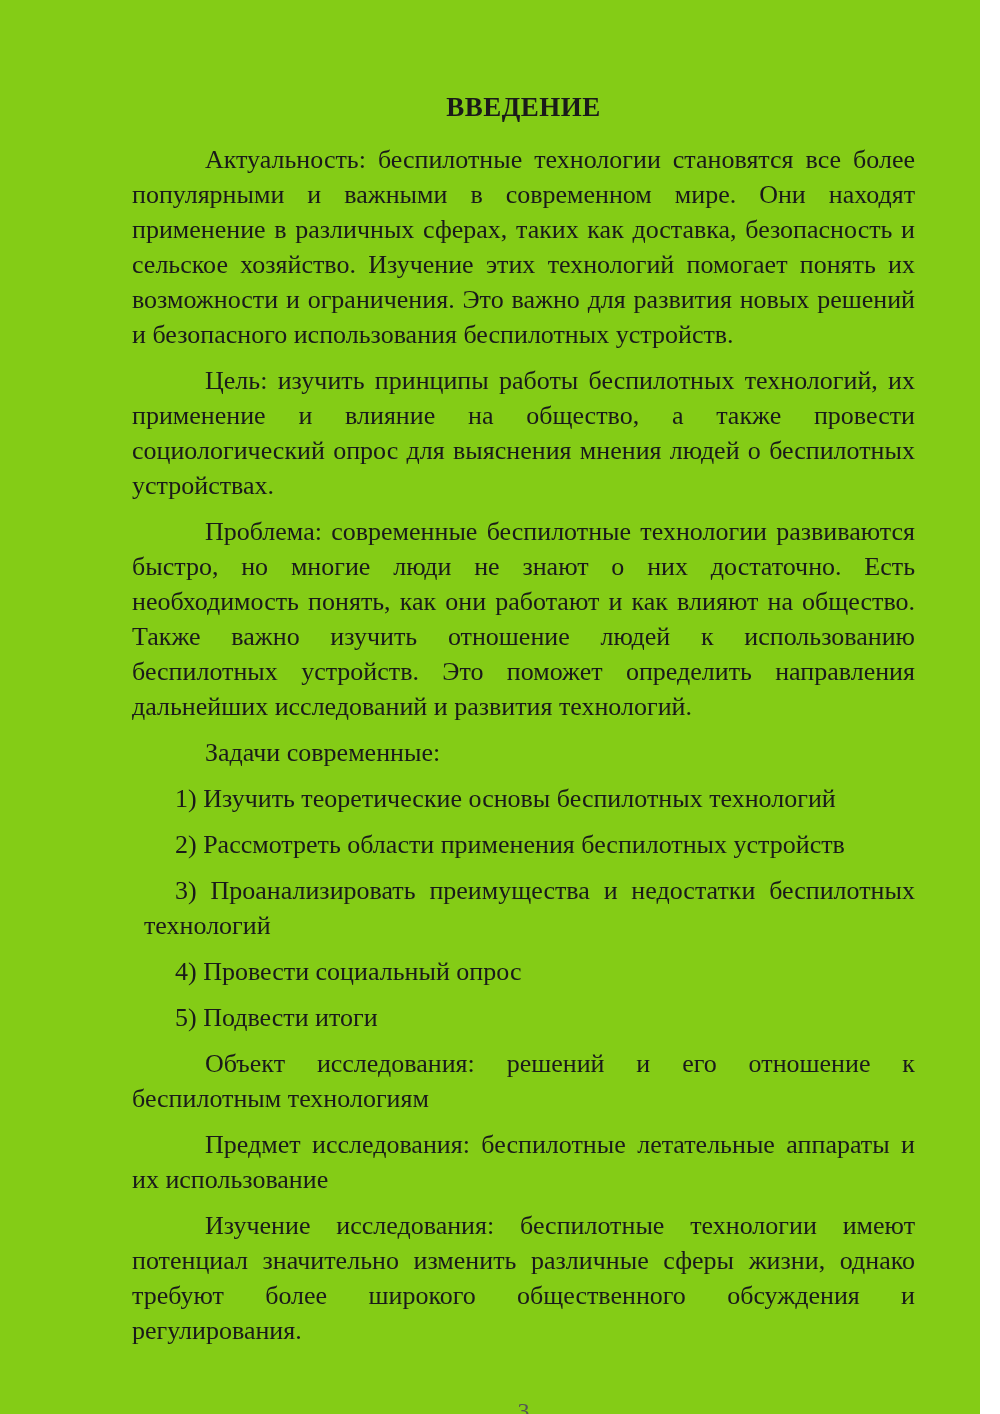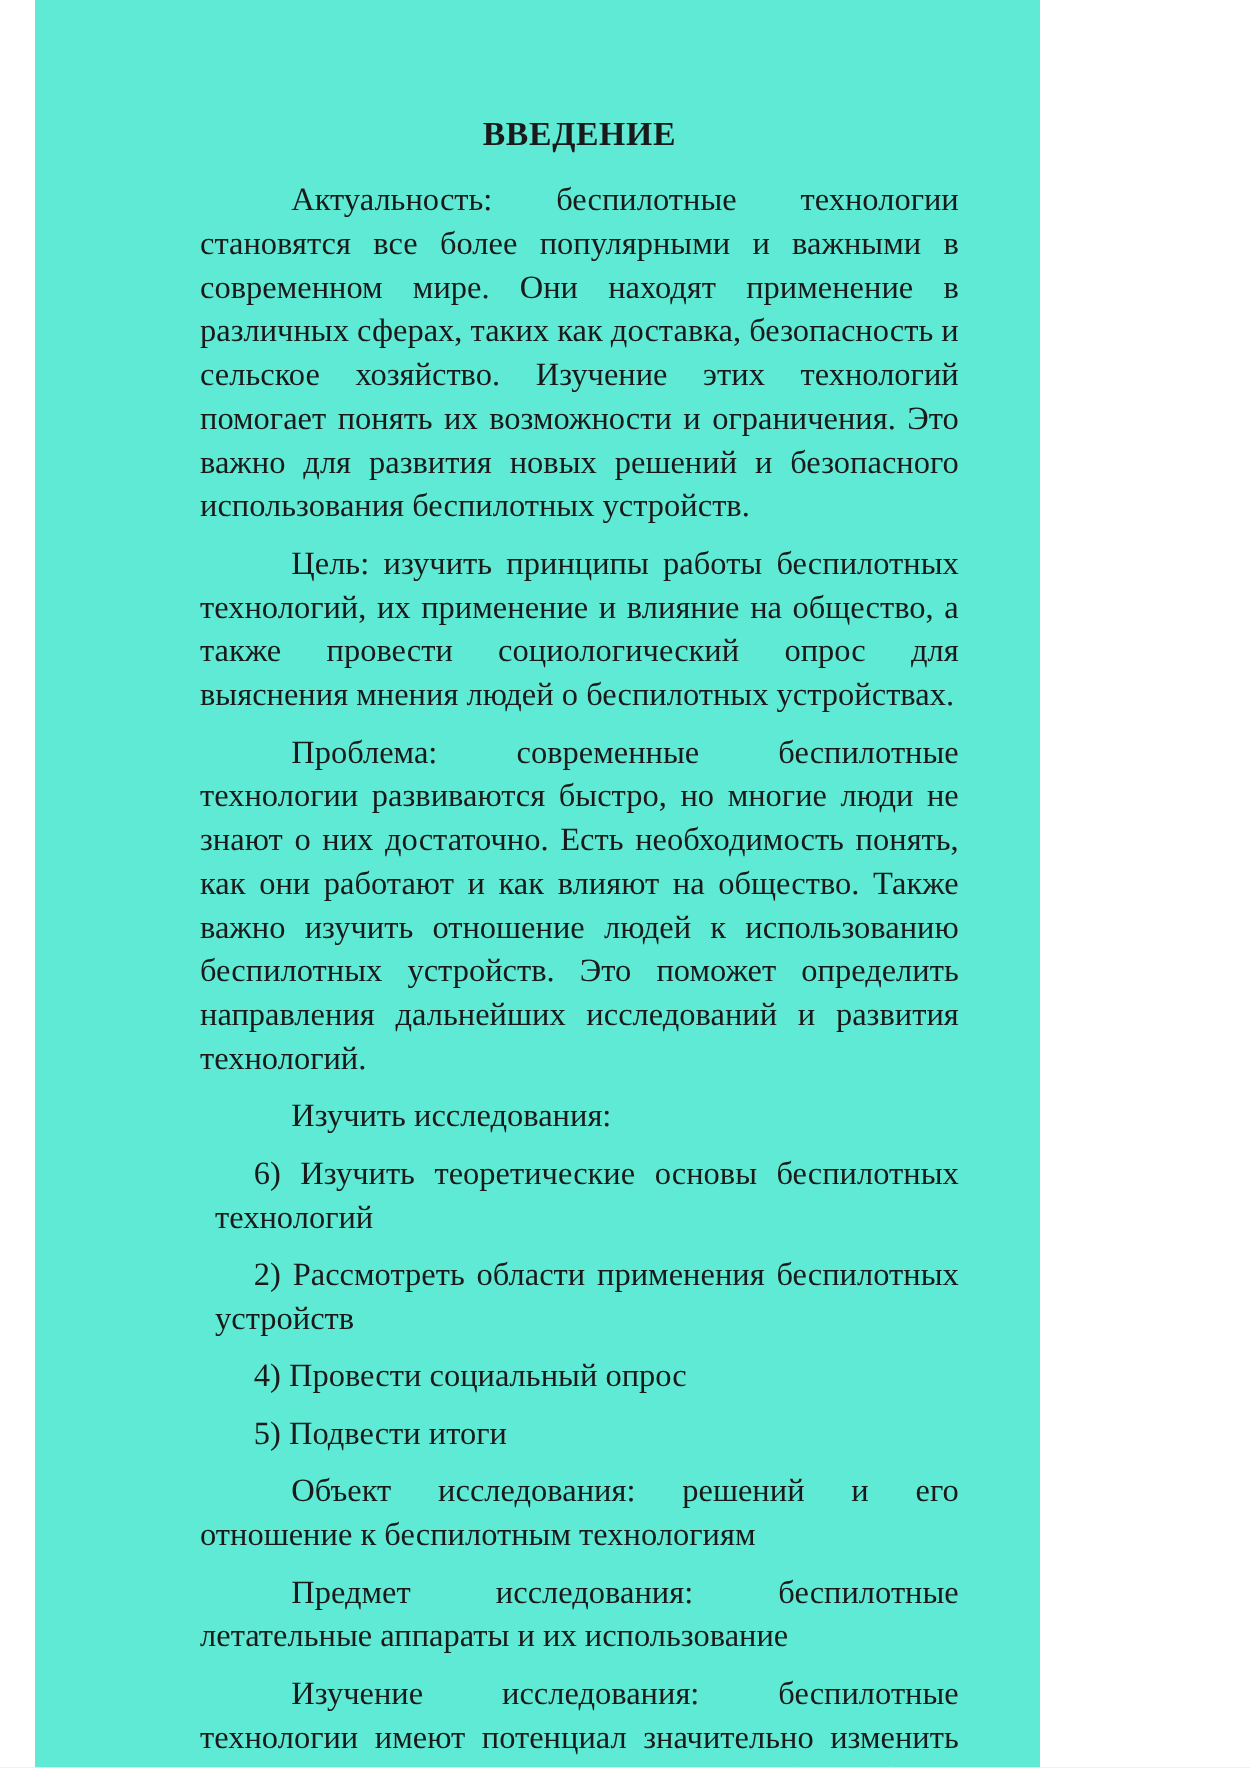--- a/index.html
+++ b/index.html
@@ -2,31 +2,30 @@
 <html><head>
 <meta charset="utf-8">
 <style>
   html, body {
     margin: 0;
     padding: 0;
     background: #ffffff;
   }
   .page {
     position: relative;
-    width: 804px;
+    width: 980px;
     height: 1414px;
-    background: #5eead4;
+    background: #84cc16;
     color: #1a1a1a;
     font-family: "Liberation Serif", "DejaVu Serif", serif;
     font-size: 26px;
     line-height: 35px;
     box-sizing: border-box;
     padding: 92px 65px 0 132px;
     overflow: hidden;
-    margin-left: 28px;
   }
   .doc-title {
     font-size: 27px;
     line-height: 30px;
     font-weight: bold;
     text-align: center;
     letter-spacing: 0.5px;
     margin: 0 0 20px 0;
   }
   .para {
@@ -53,26 +52,27 @@
 <div class="page">
 
   <h1 class="doc-title">ВВЕДЕНИЕ</h1>
 
   <p class="para">Актуальность: беспилотные технологии становятся все более популярными и важными в современном мире. Они находят применение в различных сферах, таких как доставка, безопасность и сельское хозяйство. Изучение этих технологий помогает понять их возможности и ограничения. Это важно для развития новых решений и безопасного использования беспилотных устройств.</p>
 
   <p class="para">Цель: изучить принципы работы беспилотных технологий, их применение и влияние на общество, а также провести социологический опрос для выяснения мнения людей о беспилотных устройствах.</p>
 
   <p class="para">Проблема: современные беспилотные технологии развиваются быстро, но многие люди не знают о них достаточно. Есть необходимость понять, как они работают и как влияют на общество. Также важно изучить отношение людей к использованию беспилотных устройств. Это поможет определить направления дальнейших исследований и развития технологий.</p>
 
-  <p class="para">Изучить исследования:</p>
+  <p class="para">Задачи современные:</p>
 
-  <p class="task">6) Изучить теоретические основы беспилотных технологий</p>
+  <p class="task">1) Изучить теоретические основы беспилотных технологий</p>
 
   <p class="task">2) Рассмотреть области применения беспилотных устройств</p>
 
+  <p class="task">3) Проанализировать преимущества и недостатки беспилотных технологий</p>
 
   <p class="task">4) Провести социальный опрос</p>
 
   <p class="task">5) Подвести итоги</p>
 
   <p class="para">Объект исследования: решений и его отношение к беспилотным технологиям</p>
 
   <p class="para">Предмет исследования: беспилотные летательные аппараты и их использование</p>
 
   <p class="para">Изучение исследования: беспилотные технологии имеют потенциал значительно изменить различные сферы жизни, однако требуют более широкого общественного обсуждения и регулирования.</p>

